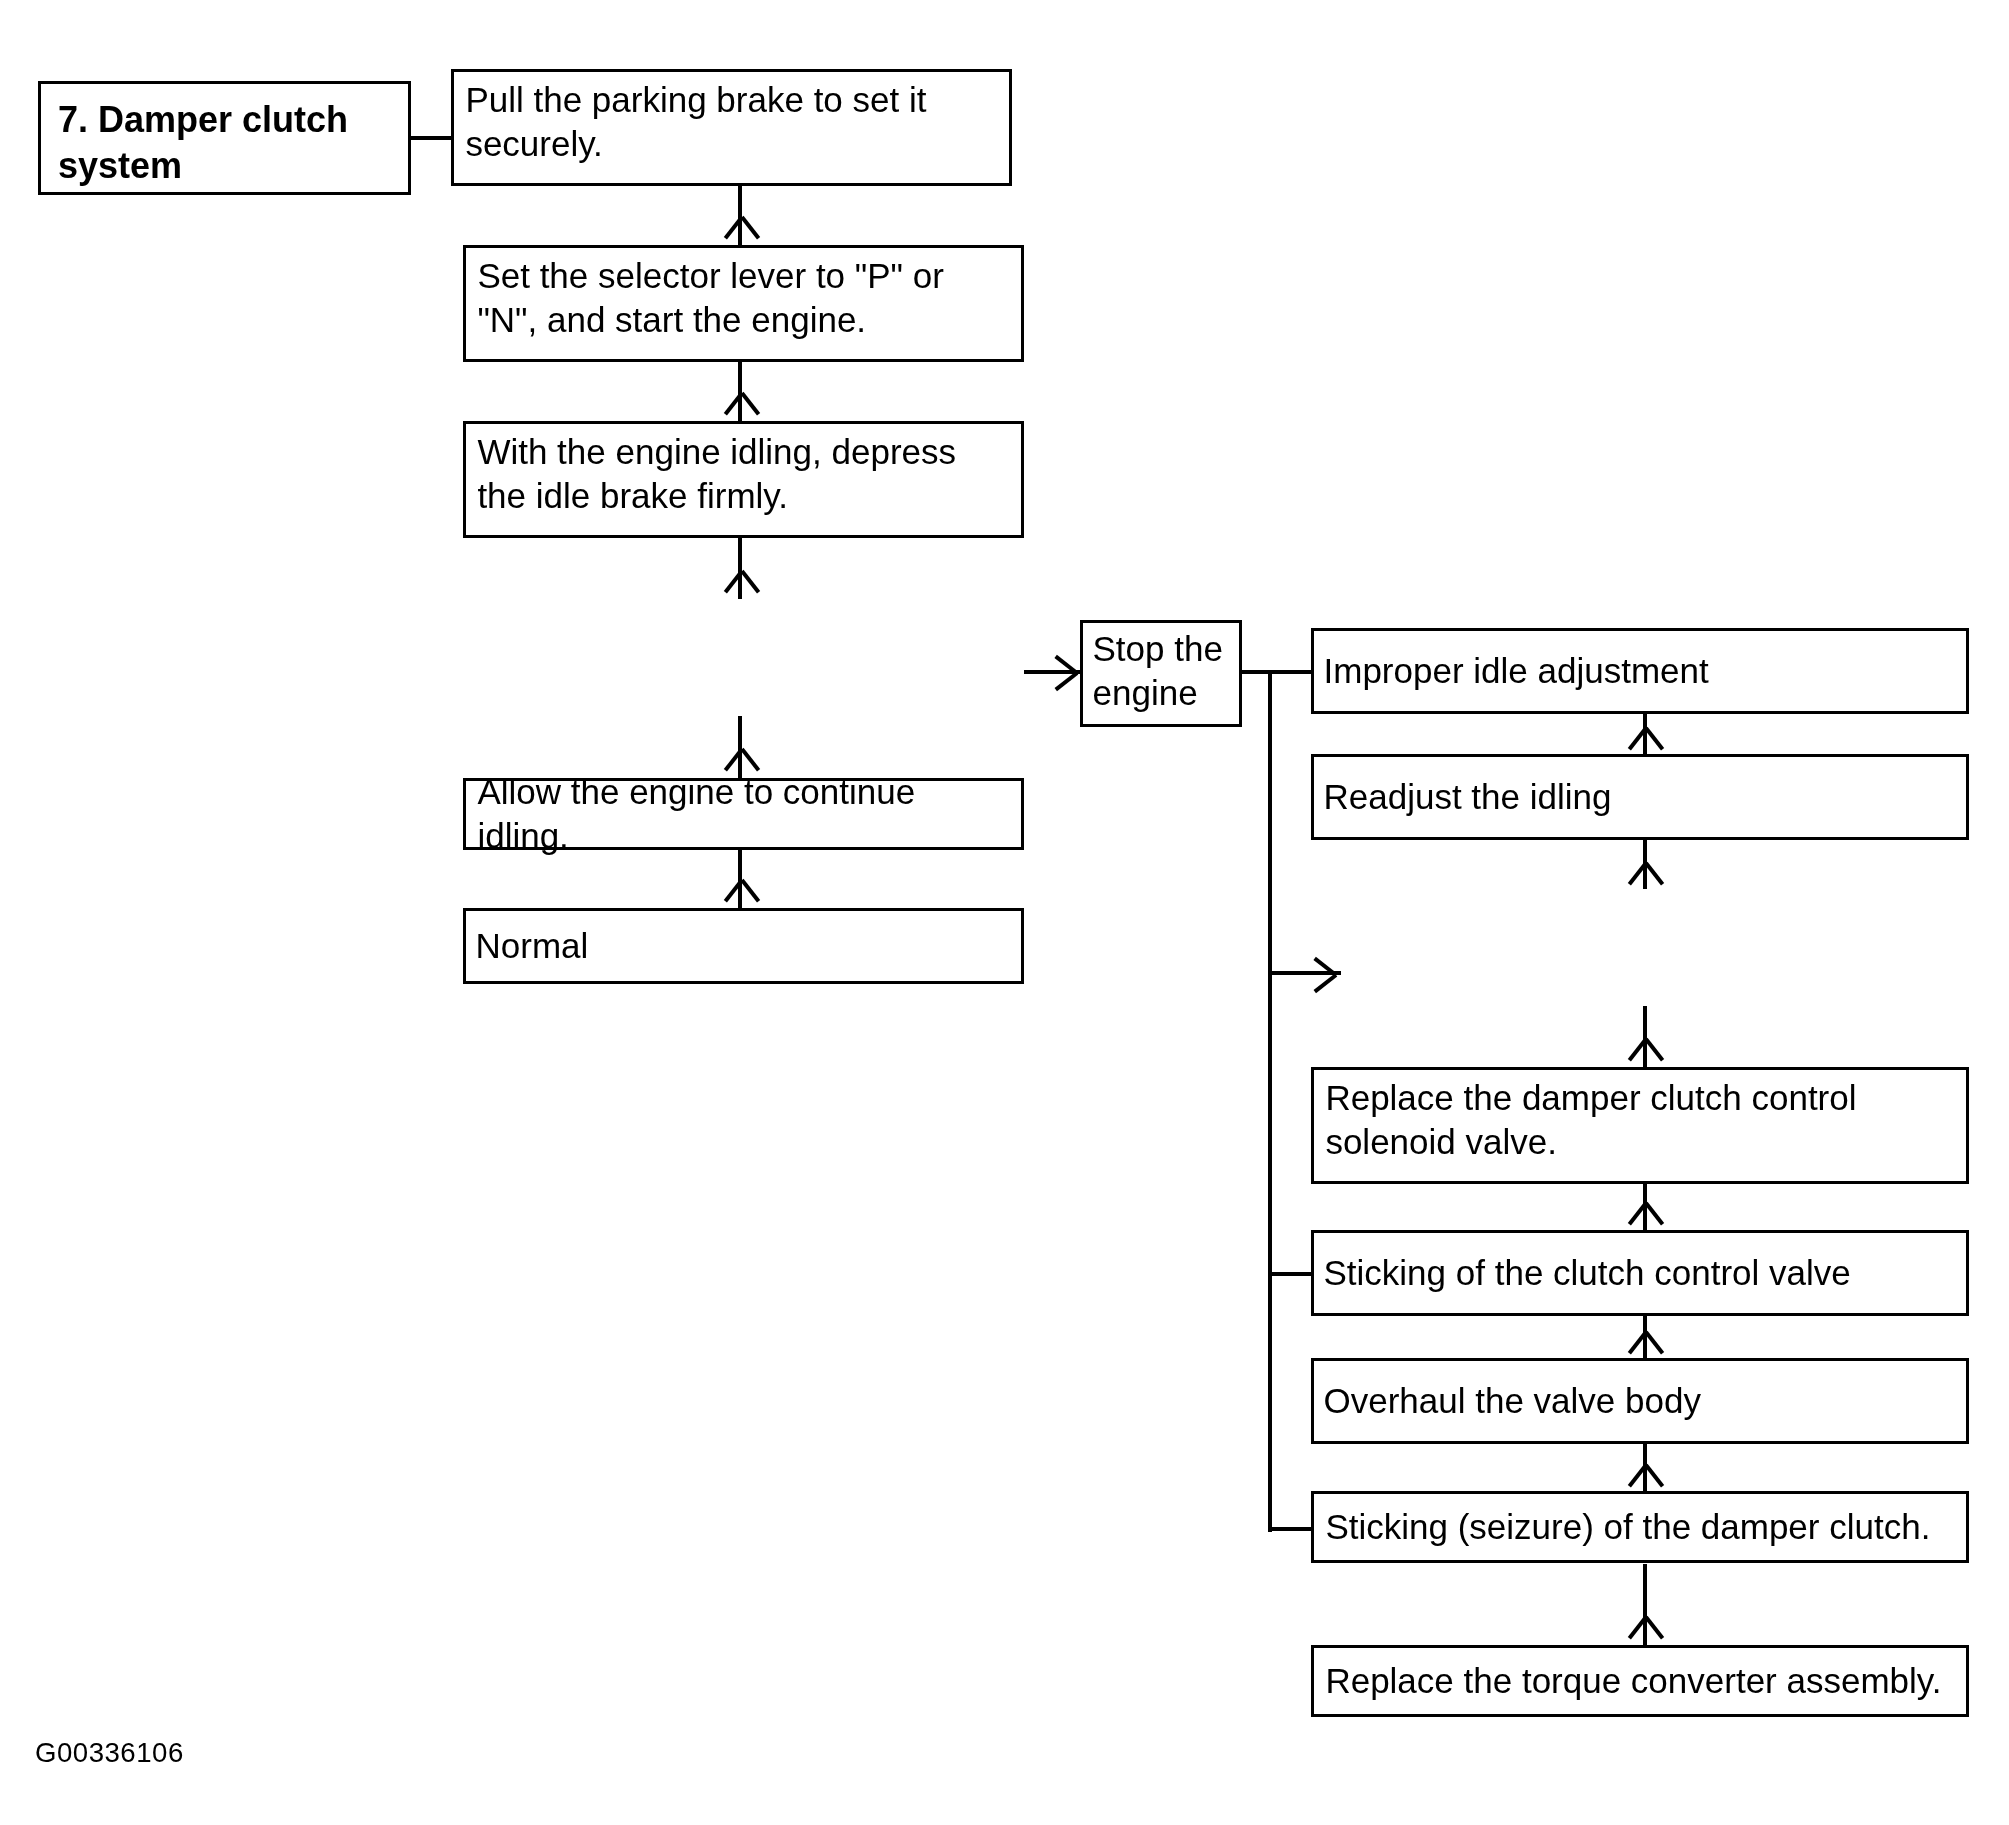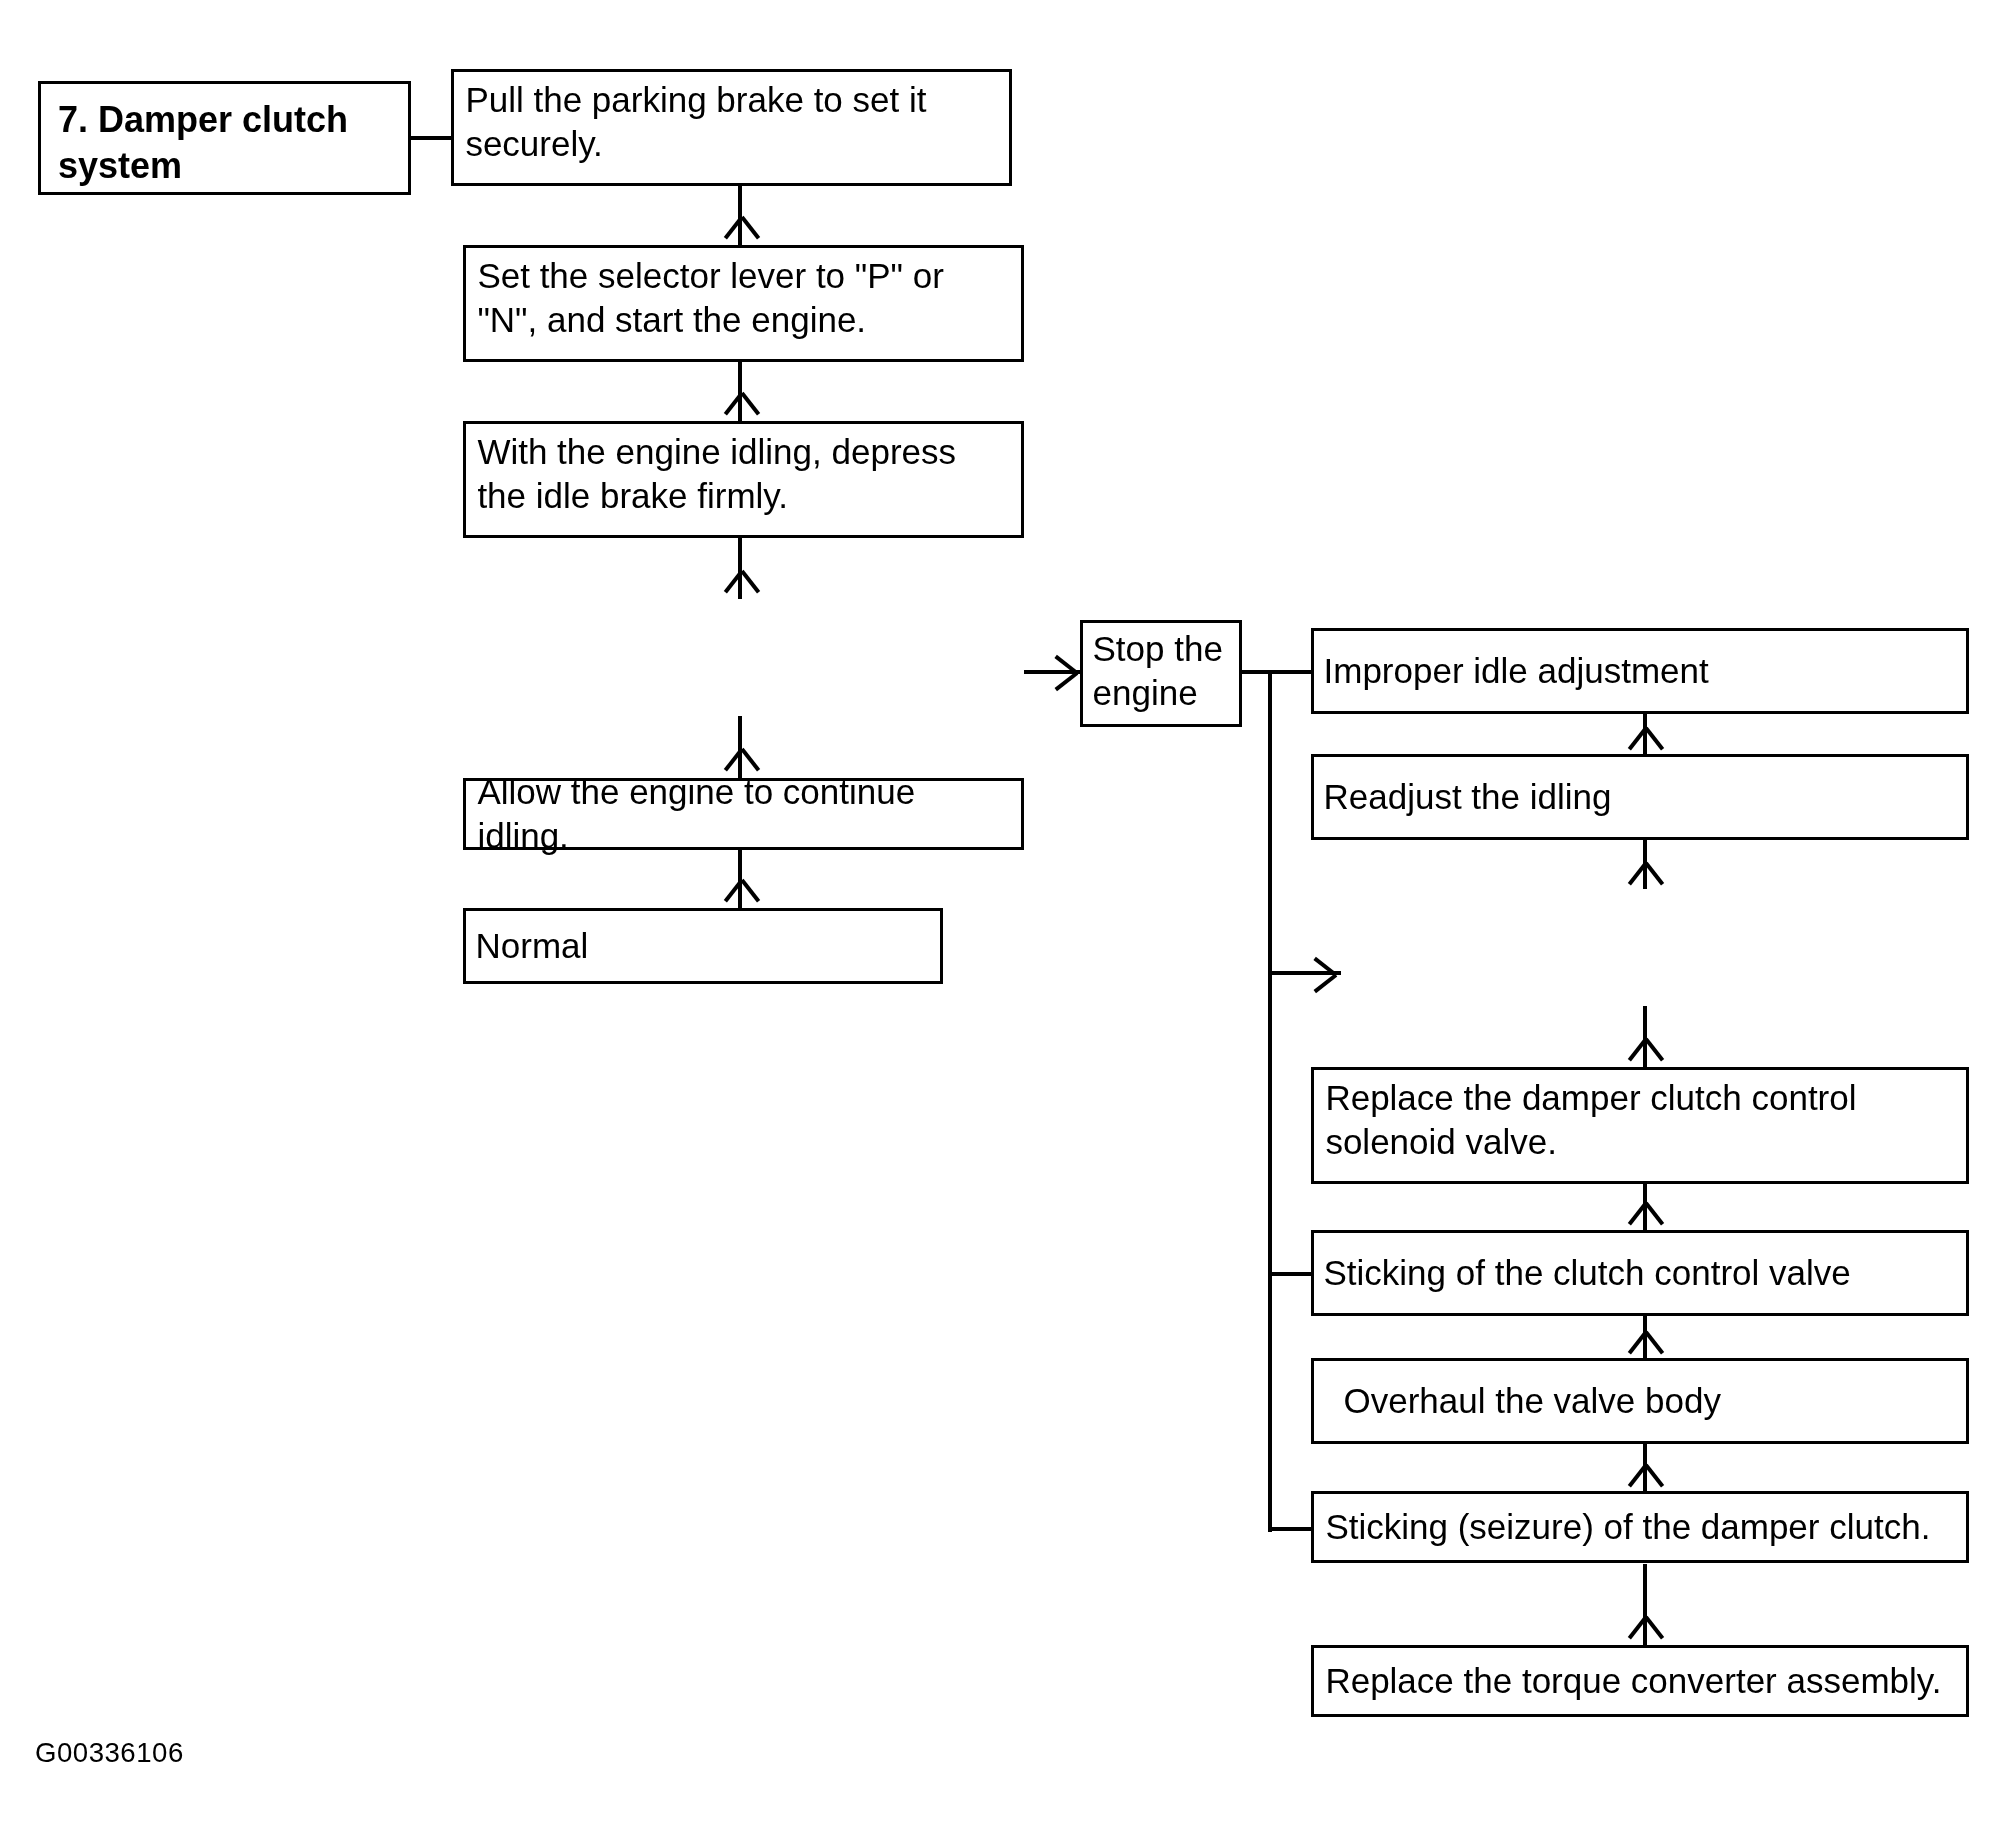--- a/index.html
+++ b/index.html
@@ -104,21 +104,21 @@
 
   <div class="box" style="left:463px; top:421px; width:561px; height:117px;">
     <span class="txt">With the engine idling, depress the idle brake firmly.</span>
   </div>
 
 
   <div class="box vcenter" style="left:463px; top:778px; width:561px; height:72px;">
     <span class="txt">Allow the engine to continue idling.</span>
   </div>
 
-  <div class="box center" style="left:463px; top:908px; width:480px; height:76px;">
+  <div class="box center" style="left:463px; top:908px; width:561px; height:76px;">
     <span class="txt">Normal</span>
   </div>
 
   <div class="vline" style="left:738px; top:186px; height:59px;"></div>
   <div class="arrow-down" style="left:740px; top:217px;"></div>
 
   <div class="vline" style="left:738px; top:362px; height:59px;"></div>
   <div class="arrow-down" style="left:740px; top:393px;"></div>
 
   <div class="vline" style="left:738px; top:538px; height:61px;"></div>
@@ -161,21 +161,21 @@
 
 
   <div class="box" style="left:1311px; top:1067px; width:658px; height:117px;">
     <span class="txt">Replace the damper clutch control solenoid valve.</span>
   </div>
 
   <div class="box center" style="left:1311px; top:1230px; width:658px; height:86px;">
     <span class="txt">Sticking of the clutch control valve</span>
   </div>
 
-  <div class="box center" style="left:1311px; top:1358px; width:658px; height:86px;padding-left:20px;">
+  <div class="box center" style="left:1311px; top:1358px; width:658px; height:86px;">
     <span class="txt">Overhaul the valve body</span>
   </div>
 
   <div class="box vcenter" style="left:1311px; top:1491px; width:658px; height:72px;">
     <span class="txt">Sticking (seizure) of the damper clutch.</span>
   </div>
 
   <div class="box vcenter" style="left:1311px; top:1645px; width:658px; height:72px;">
     <span class="txt">Replace the torque converter assembly.</span>
   </div>

